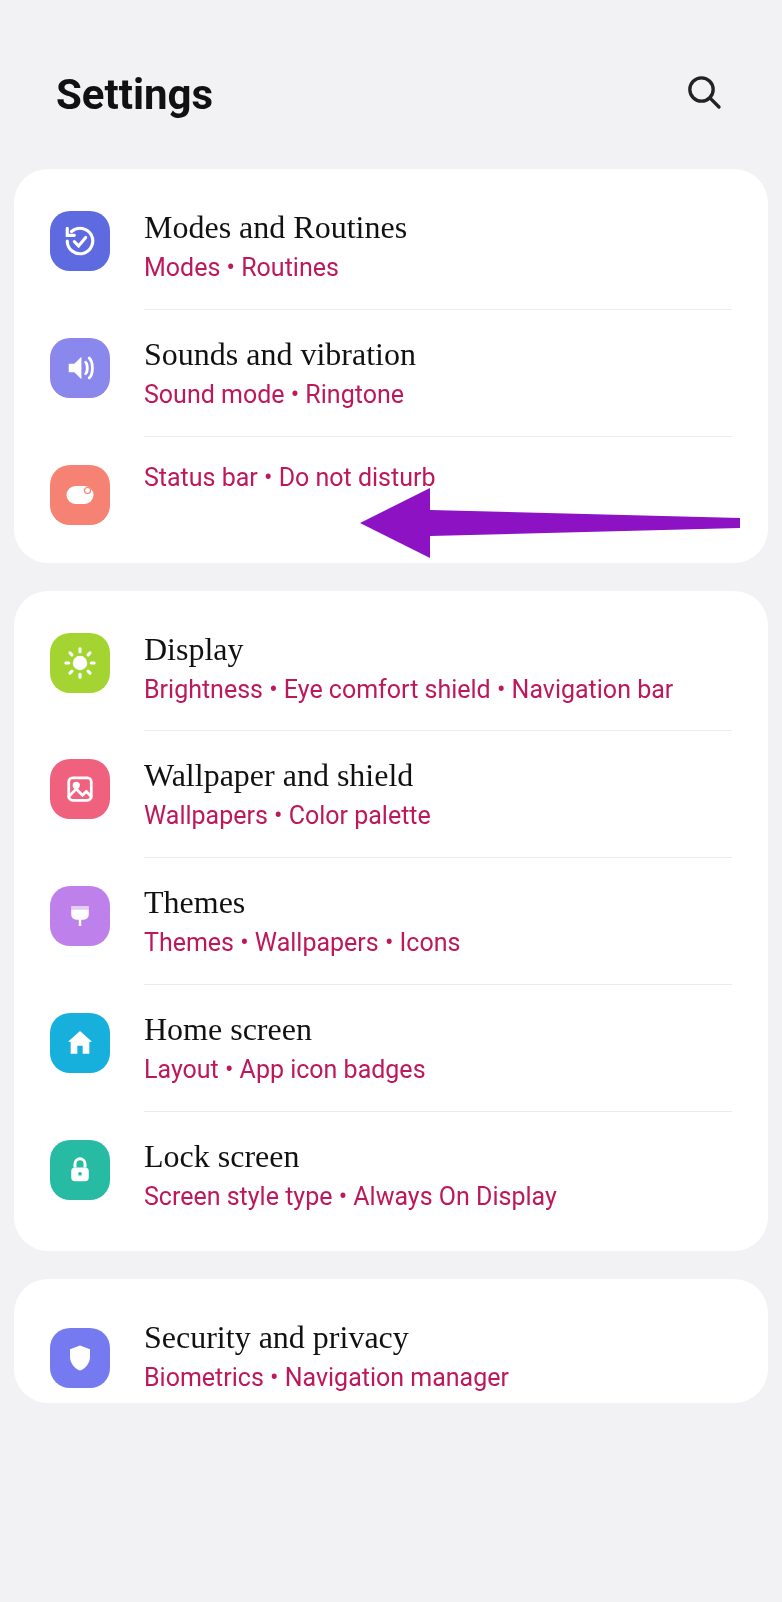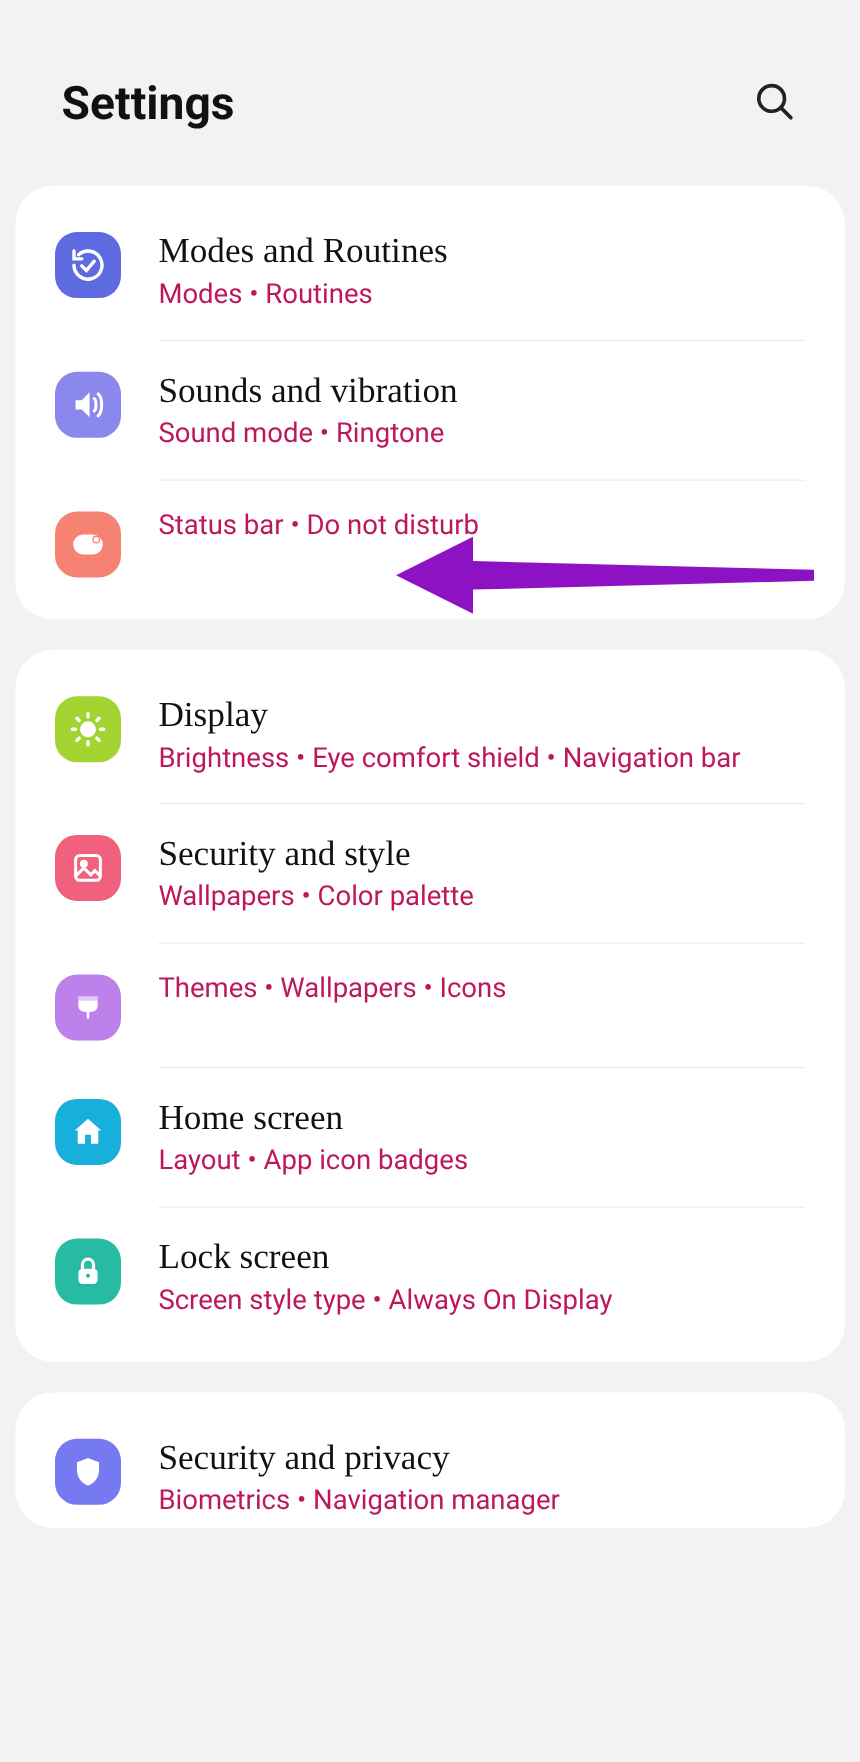--- a/index.html
+++ b/index.html
@@ -162,34 +162,35 @@
 
   <div class="row">
     <div class="icon-wrap" style="background:#f0617e">
       <svg width="30" height="30" viewBox="0 0 24 24" fill="none" stroke="#fff" stroke-width="2.2">
         <rect x="3" y="3" width="18" height="18" rx="3"></rect>
         <circle cx="9" cy="9" r="1.8" fill="#fff"></circle>
         <path d="M3 18l6-6 5 5 3-3 4 4" stroke-linecap="round"></path>
       </svg>
     </div>
     <div class="text-col">
-      <div class="title">Security and style</div>
+      <div class="title">Wallpaper and shield</div>
       <div class="sub">Wallpapers  •  Color palette</div>
     </div>
   </div>
   <div class="divider"></div>
 
   <div class="row">
     <div class="icon-wrap" style="background:#be80ea">
       <svg width="30" height="30" viewBox="0 0 24 24" fill="#fff">
         <path d="M5 4h14v7a4 4 0 0 1-4 4h-2v5h-2v-5H9a4 4 0 0 1-4-4V4z"></path>
         <rect x="5" y="4" width="14" height="3" fill="#be80ea" opacity="0.4"></rect>
       </svg>
     </div>
     <div class="text-col">
+      <div class="title">Themes</div>
       <div class="sub">Themes  •  Wallpapers  •  Icons</div>
     </div>
   </div>
   <div class="divider"></div>
 
   <div class="row">
     <div class="icon-wrap" style="background:#17b0dc">
       <svg width="32" height="32" viewBox="0 0 24 24" fill="#fff">
         <path d="M12 3l9 8h-2v9h-5v-6h-4v6H5v-9H3l9-8z"></path>
       </svg>
@@ -210,21 +211,21 @@
       </svg>
     </div>
     <div class="text-col">
       <div class="title">Lock screen</div>
       <div class="sub">Screen style type  •  Always On Display</div>
     </div>
   </div>
 </div>
 
 <div class="card" style="margin-bottom:0; padding-bottom:0;">
-  <div class="row" style="padding-bottom:8px;">
+  <div class="row" style="padding-bottom:8px;align-items:center;">
     <div class="icon-wrap" style="background:#757af0">
       <svg width="30" height="30" viewBox="0 0 24 24" fill="#fff">
         <path d="M12 2l8 3v6c0 5-3.5 9.5-8 11-4.5-1.5-8-6-8-11V5l8-3z"></path>
       </svg>
     </div>
     <div class="text-col">
       <div class="title">Security and privacy</div>
       <div class="sub">Biometrics  •  Navigation manager</div>
     </div>
   </div>

